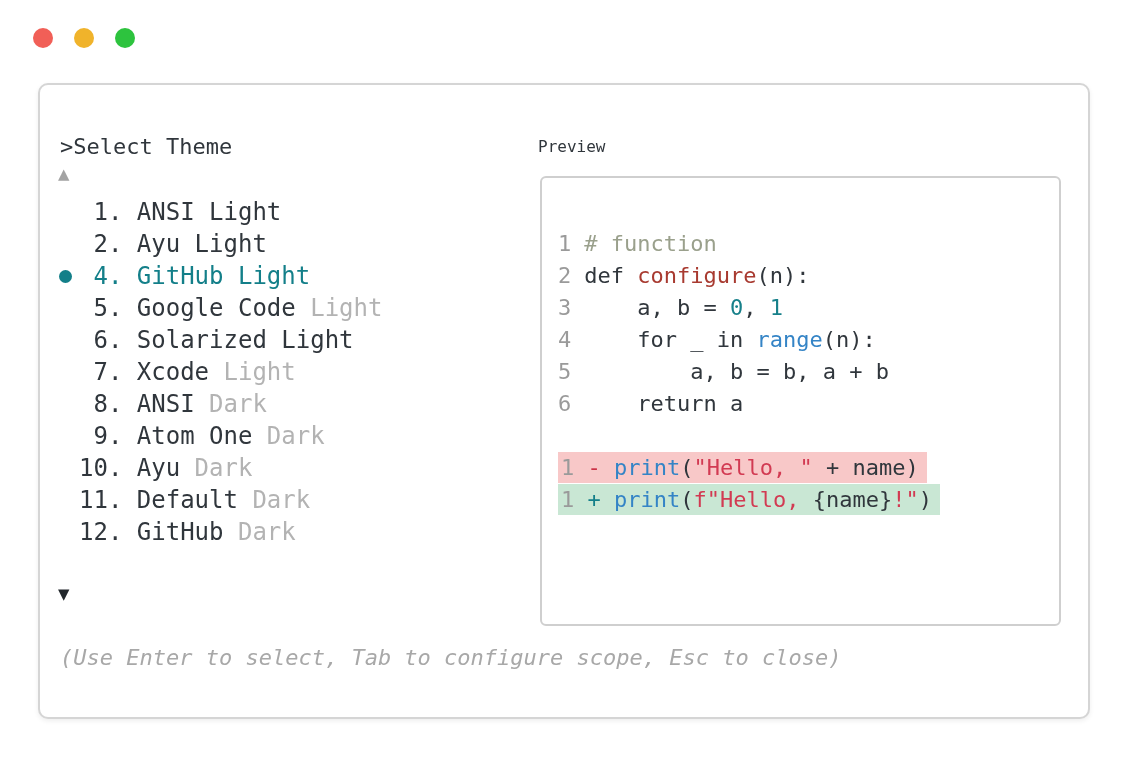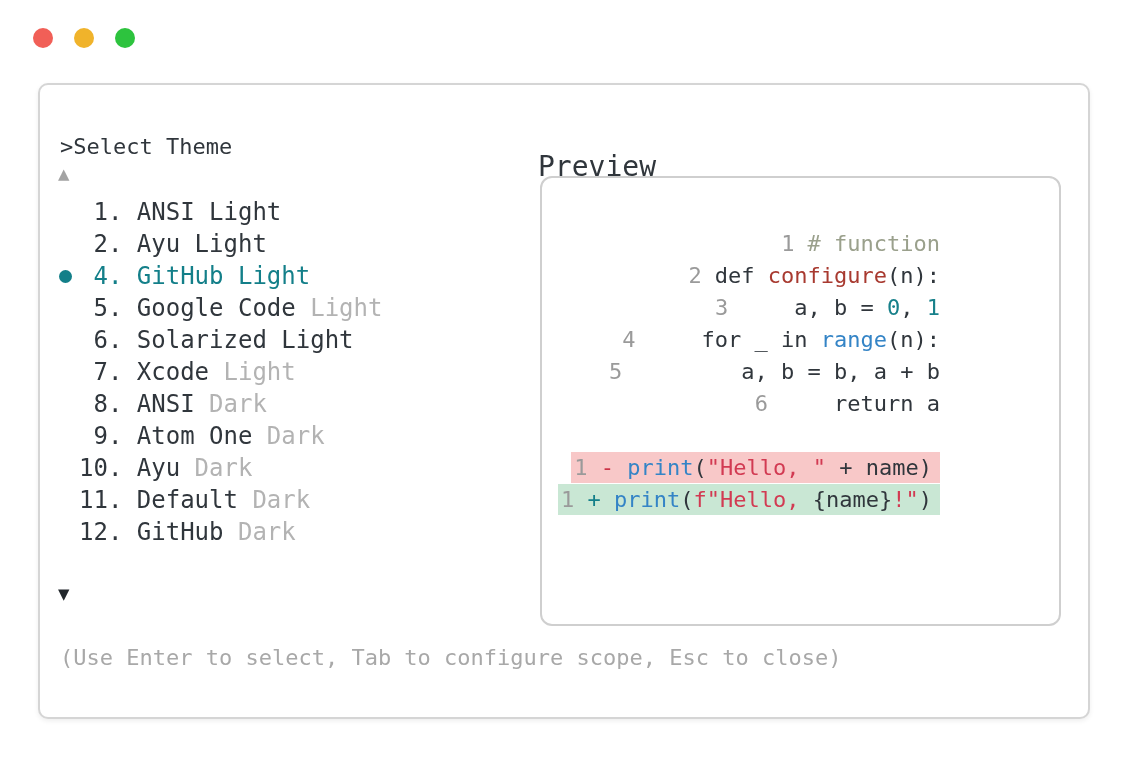--- a/index.html
+++ b/index.html
@@ -18,53 +18,53 @@
   }
   .traffic-lights{position:absolute;left:33px;top:28px;display:flex;gap:21px;}
   .tl{width:20px;height:20px;border-radius:50%;}
   .window{
     position:absolute;left:38px;top:83px;width:1052px;height:636px;
     background:#fff;border:2px solid var(--c-border);border-radius:10px;
     box-shadow:0 2px 5px rgba(0,0,0,0.07);
   }
   .prompt{position:absolute;left:60px;top:134px;font-size:22px;line-height:26px;white-space:pre;}
   .prompt-title{}
-  .preview-label{position:absolute;left:538px;top:134px;font-size:28px;line-height:26px;margin-top:20px;}
+  .preview-label{position:absolute;left:538px;top:134px;font-size:16px;line-height:26px;}
   .scroll-arrow{position:absolute;left:58px;font-size:19px;line-height:19px;}
   .scroll-up{top:164px;color:var(--c-arrow-up);}
   .scroll-down{top:584px;color:var(--c-arrow-down);}
   .theme-list{position:absolute;left:56px;top:196px;}
   .theme-row{display:flex;align-items:center;height:32px;cursor:default;}
   .marker{width:23px;display:flex;align-items:center;}
   .dot{width:13px;height:13px;border-radius:50%;background:var(--c-accent);margin-left:3px;}
   .row-text{font-size:24px;line-height:32px;white-space:pre;}
   .row-text .variant.muted{color:var(--c-muted);}
   .theme-row.selected .row-text span{color:var(--c-accent);}
   .preview-panel{
     position:absolute;left:540px;top:176px;width:521px;height:450px;
-    background:#fff;border:2px solid var(--c-inner-border);border-radius:12px;text-align:right;
+    background:#fff;border:2px solid var(--c-inner-border);border-radius:6px;
   }
   .preview-content{position:absolute;left:16px;top:50px;font-size:22px;}
   .code-line{height:32px;line-height:32px;white-space:pre;}
   .lnum{color:var(--c-lnum);}
   .code-line .lnum{margin-right:13px;}
   .diff-block{margin-top:32px;}
   .diff-line{height:32px;line-height:32px;white-space:pre;}
   .band{display:inline-block;height:31px;line-height:31px;padding:0 8px 0 3px;white-space:pre;}
   .band.removed{background:var(--c-del-bg);}
   .band.added{background:var(--c-add-bg);}
   .sign-removed{color:var(--c-sign-del);}
   .sign-added{color:var(--c-accent);}
   .tok-text{color:var(--c-text);}
   .tok-comment{color:var(--c-comment);}
   .tok-func{color:var(--c-func);}
   .tok-number{color:var(--c-number);}
   .tok-builtin{color:var(--c-builtin);}
   .tok-string{color:var(--c-string);}
-  .help-text{position:absolute;left:60px;top:645px;font-size:22px;color:var(--c-help);white-space:pre;}
+  .help-text{position:absolute;left:60px;top:645px;font-size:22px;color:var(--c-help);white-space:pre;font-style:italic;}
 </style>
 </head>
 <body>
 
 <div class="traffic-lights">
     <div class="tl" style="background: rgb(241, 95, 87);"></div>
     <div class="tl" style="background: rgb(240, 179, 43);"></div>
     <div class="tl" style="background: rgb(45, 195, 62);"></div>
   </div>
 

